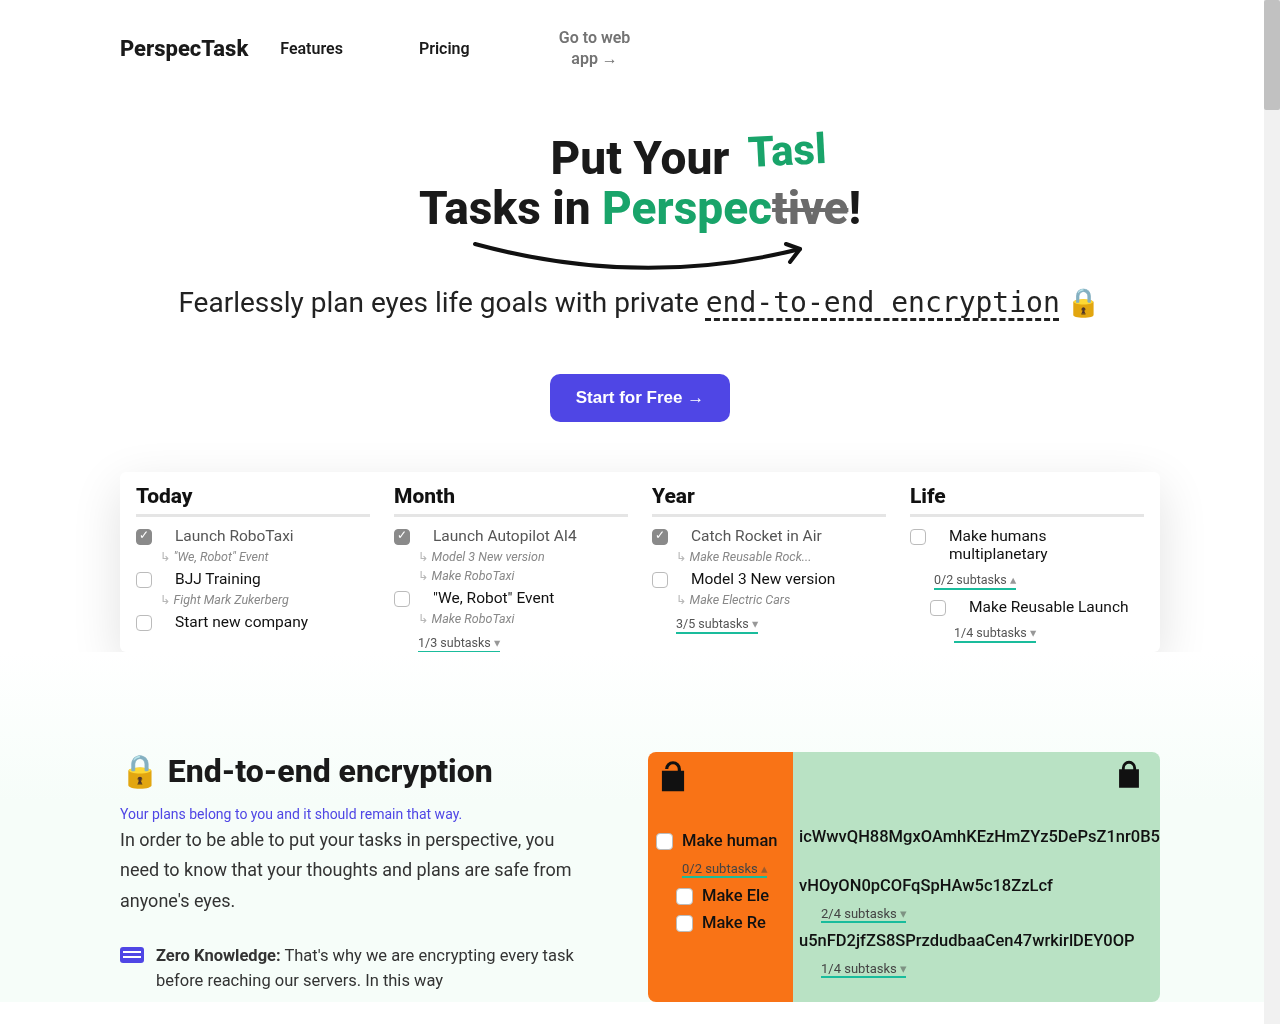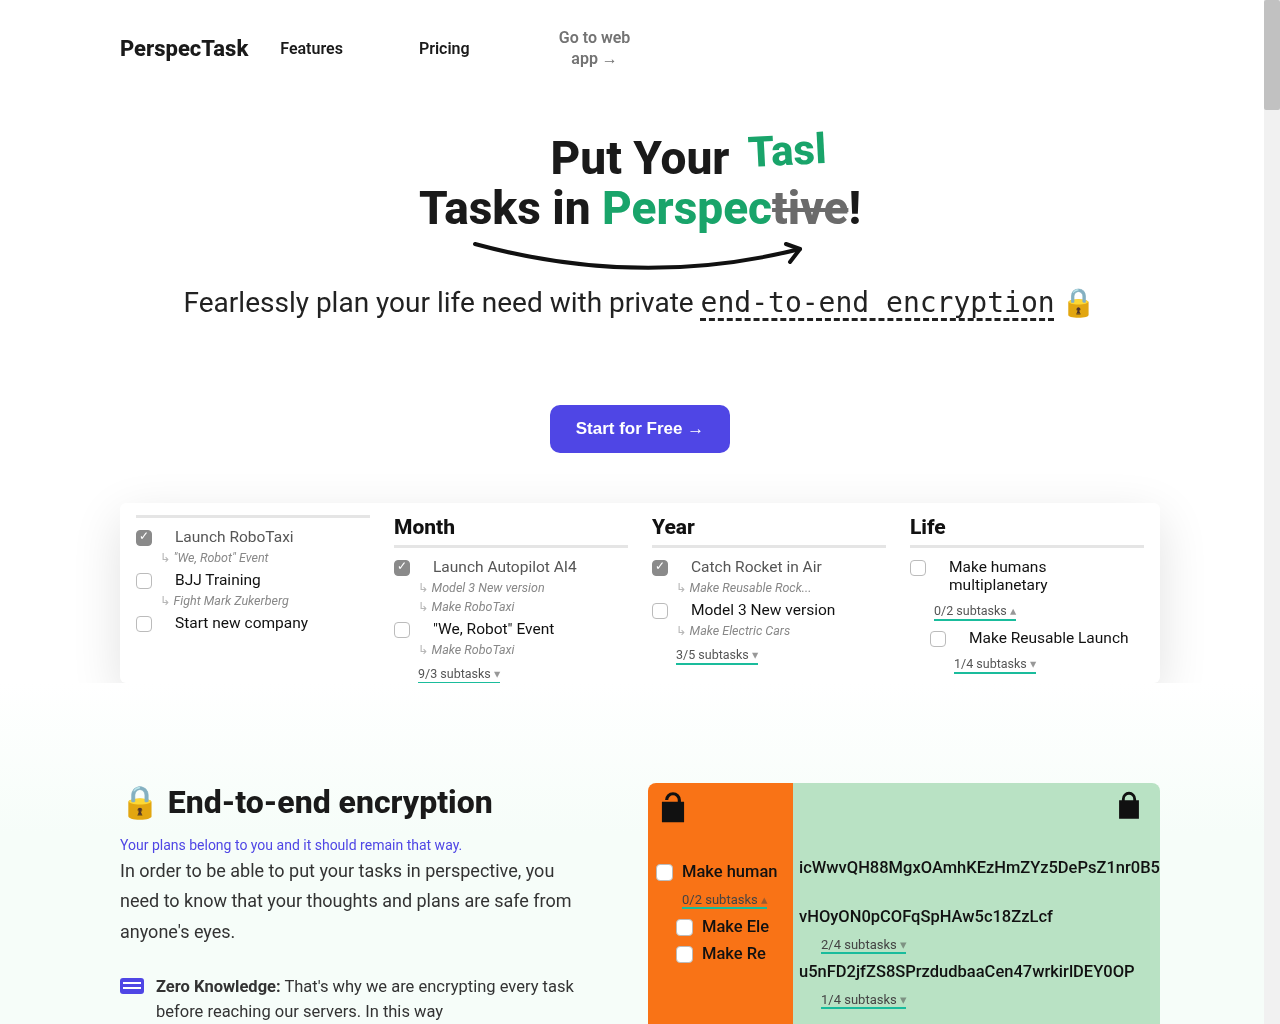--- a/index.html
+++ b/index.html
@@ -80,21 +80,21 @@
       font-size: 28px;
       color: #222;
     }
     .subhead .e2e {
       font-family: "Menlo", "Consolas", monospace;
       text-decoration: underline dashed;
       text-underline-offset: 6px;
     }
     .start-btn {
       display: inline-block;
-      margin-top: 86px;
+      margin-top: 55px;
       background: #4f46e5;
       color: #fff;
       border: none;
       padding: 14px 26px;
       font-size: 17px;
       font-weight: 600;
       border-radius: 10px;
       cursor: pointer;
     }
     
@@ -335,28 +335,29 @@
     <h1>
       <span>Put Your</span><br>
       <span>Tasks in </span><span class="accent">Perspec</span><span class="strike">tive</span><span>!</span>
       <span class="typed-tasl">Tasl</span>
     </h1>
     <svg class="arrow-svg" width="360" height="40">
       <path d="M 15 10 Q 180 55 340 15" stroke="#111" stroke-width="4" fill="none" stroke-linecap="round"></path>
       <path d="M 340 15 L 326 10 M 340 15 L 330 28" stroke="#111" stroke-width="4" fill="none" stroke-linecap="round"></path>
     </svg>
     <p class="subhead">
-      <span>Fearlessly plan your life need with private </span><span class="e2e">end-to-end encryption</span><span> 🔒</span>
+      <span>Fearlessly plan eyes life goals with private </span><span class="e2e">end-to-end encryption</span><span> 🔒</span>
     </p>
     <button class="start-btn">Start for Free →</button>
   </section>
 
   <div class="kanban-wrap">
     <div class="kanban" id="kanban">
         <div class="col">
+          <div class="col-title">Today</div>
           <hr class="bar">
           <div class="task">
             <div class="chk done"></div>
             <div class="task-label">Launch RoboTaxi</div>
           </div>
           <div class="breadcrumb">"We, Robot" Event</div>
           <div class="task">
             <div class="chk"></div>
             <div class="task-label black">BJJ Training</div>
           </div>
@@ -365,21 +366,21 @@
             <div class="chk"></div>
             <div class="task-label black">Start new company</div>
           </div>
         </div>
         <div class="col"><div class="col-title">Month</div><hr class="bar"><div class="task">
             <div class="chk done"></div>
             <div class="task-label">Launch Autopilot AI4</div>
           </div><div class="breadcrumb">Model 3 New version</div><div class="breadcrumb">Make RoboTaxi</div><div class="task">
             <div class="chk"></div>
             <div class="task-label black">"We, Robot" Event</div>
-          </div><div class="breadcrumb">Make RoboTaxi</div><div class="subtask-badge">9/3 subtasks</div></div>
+          </div><div class="breadcrumb">Make RoboTaxi</div><div class="subtask-badge">1/3 subtasks</div></div>
         <div class="col"><div class="col-title">Year</div><hr class="bar"><div class="task">
             <div class="chk done"></div>
             <div class="task-label">Catch Rocket in Air</div>
           </div><div class="breadcrumb">Make Reusable Rock...</div><div class="task">
             <div class="chk"></div>
             <div class="task-label black">Model 3 New version</div>
           </div><div class="breadcrumb">Make Electric Cars</div><div class="subtask-badge">3/5 subtasks</div></div>
         <div class="col"><div class="col-title">Life</div><hr class="bar"><div class="task">
             <div class="chk"></div>
             <div class="task-label black">Make humans multiplanetary</div>

